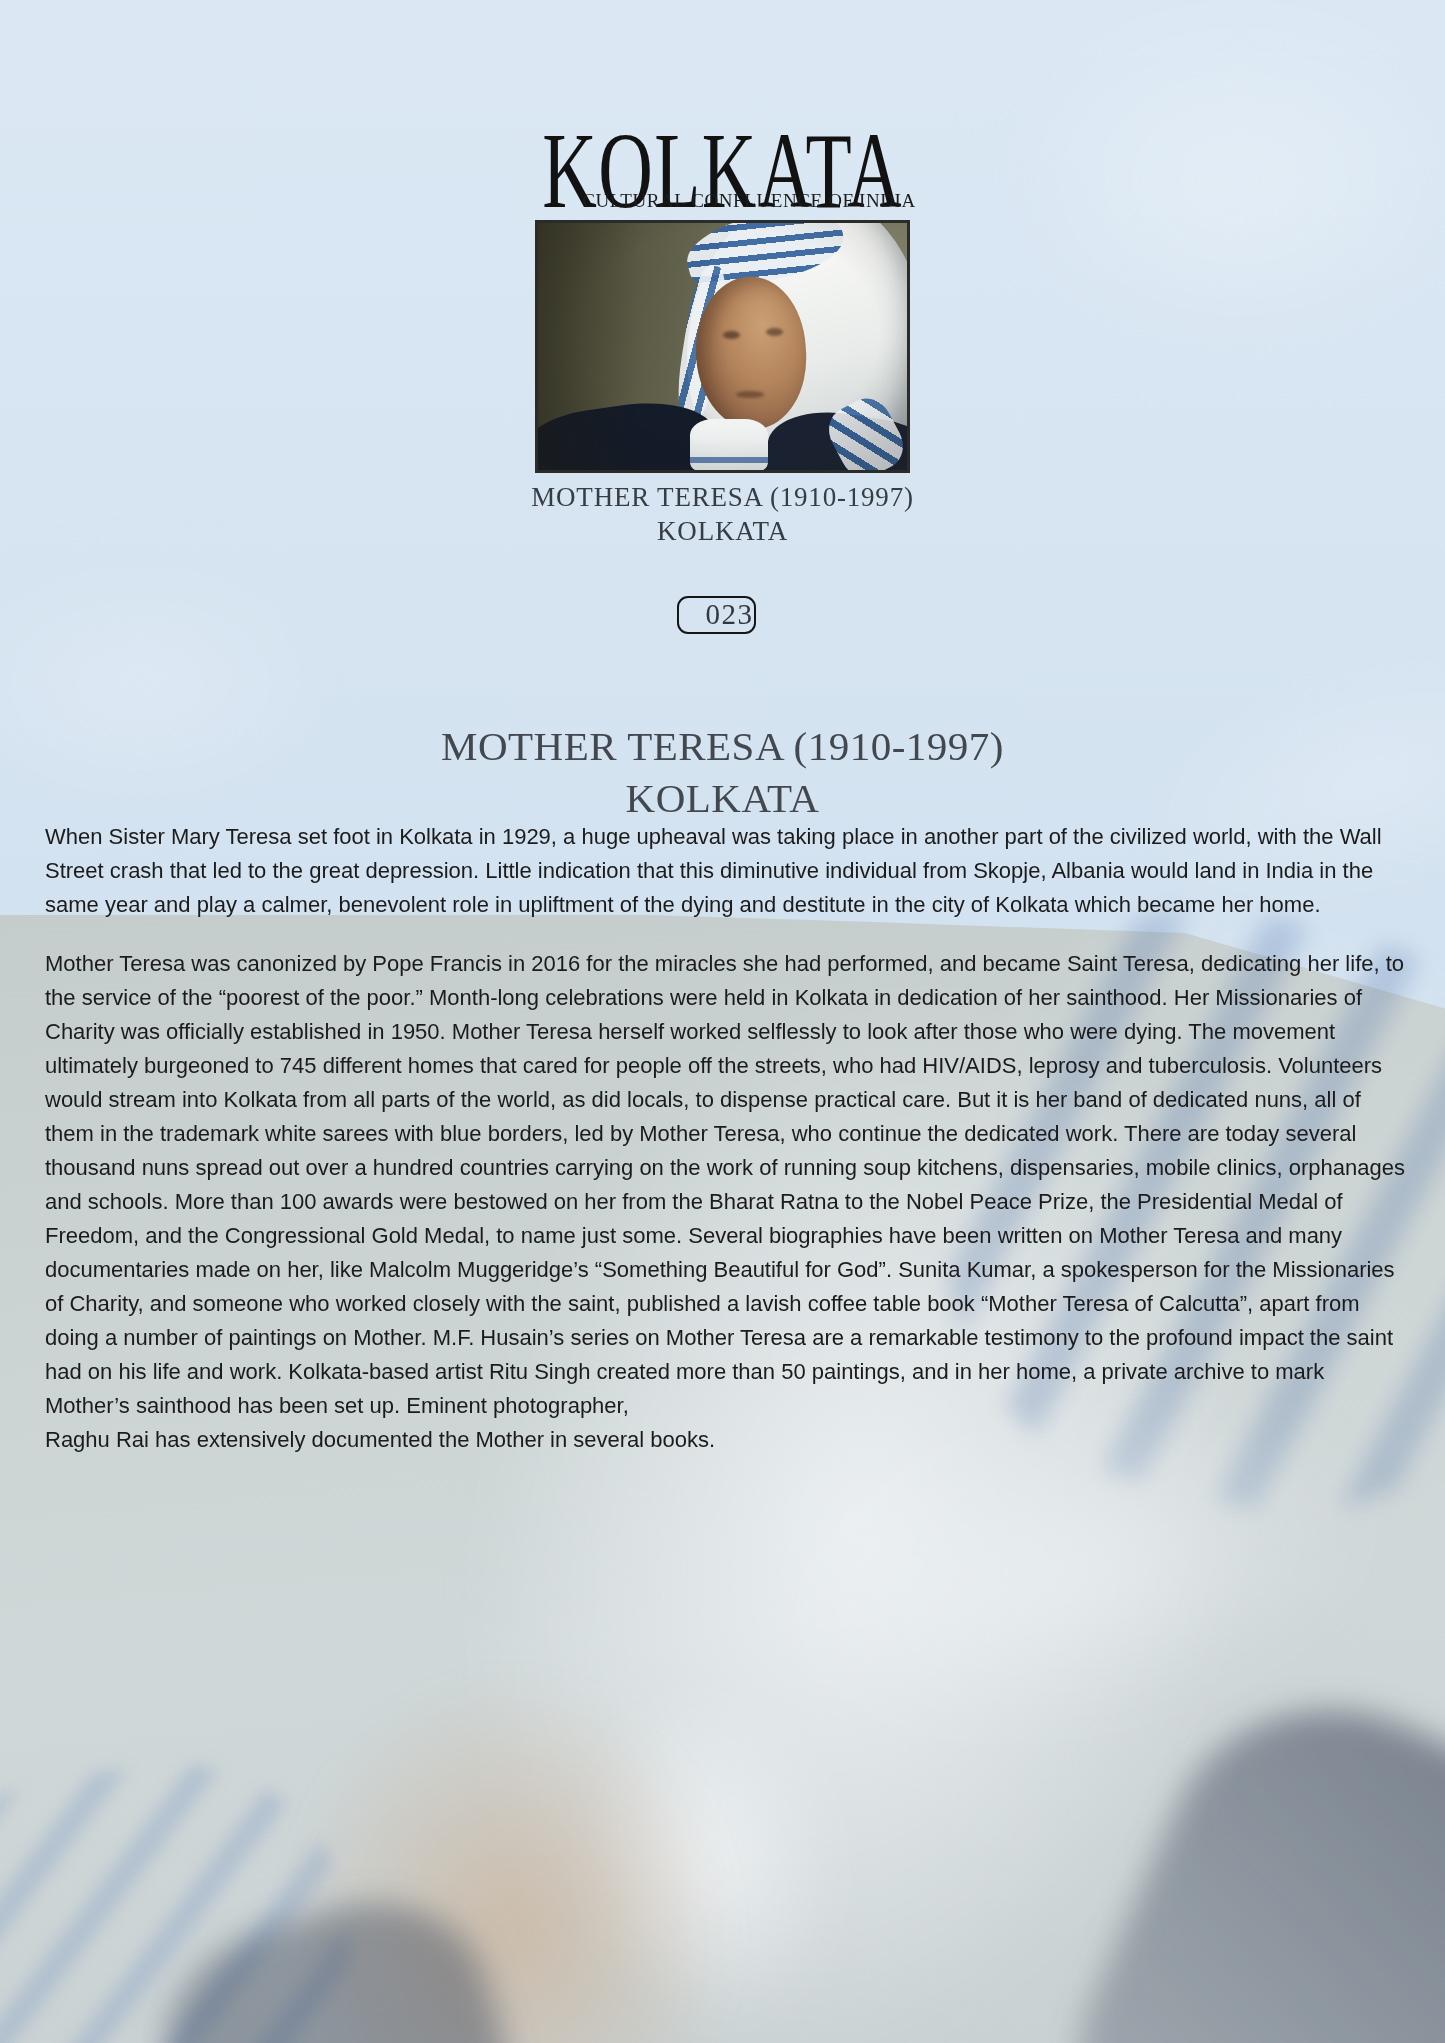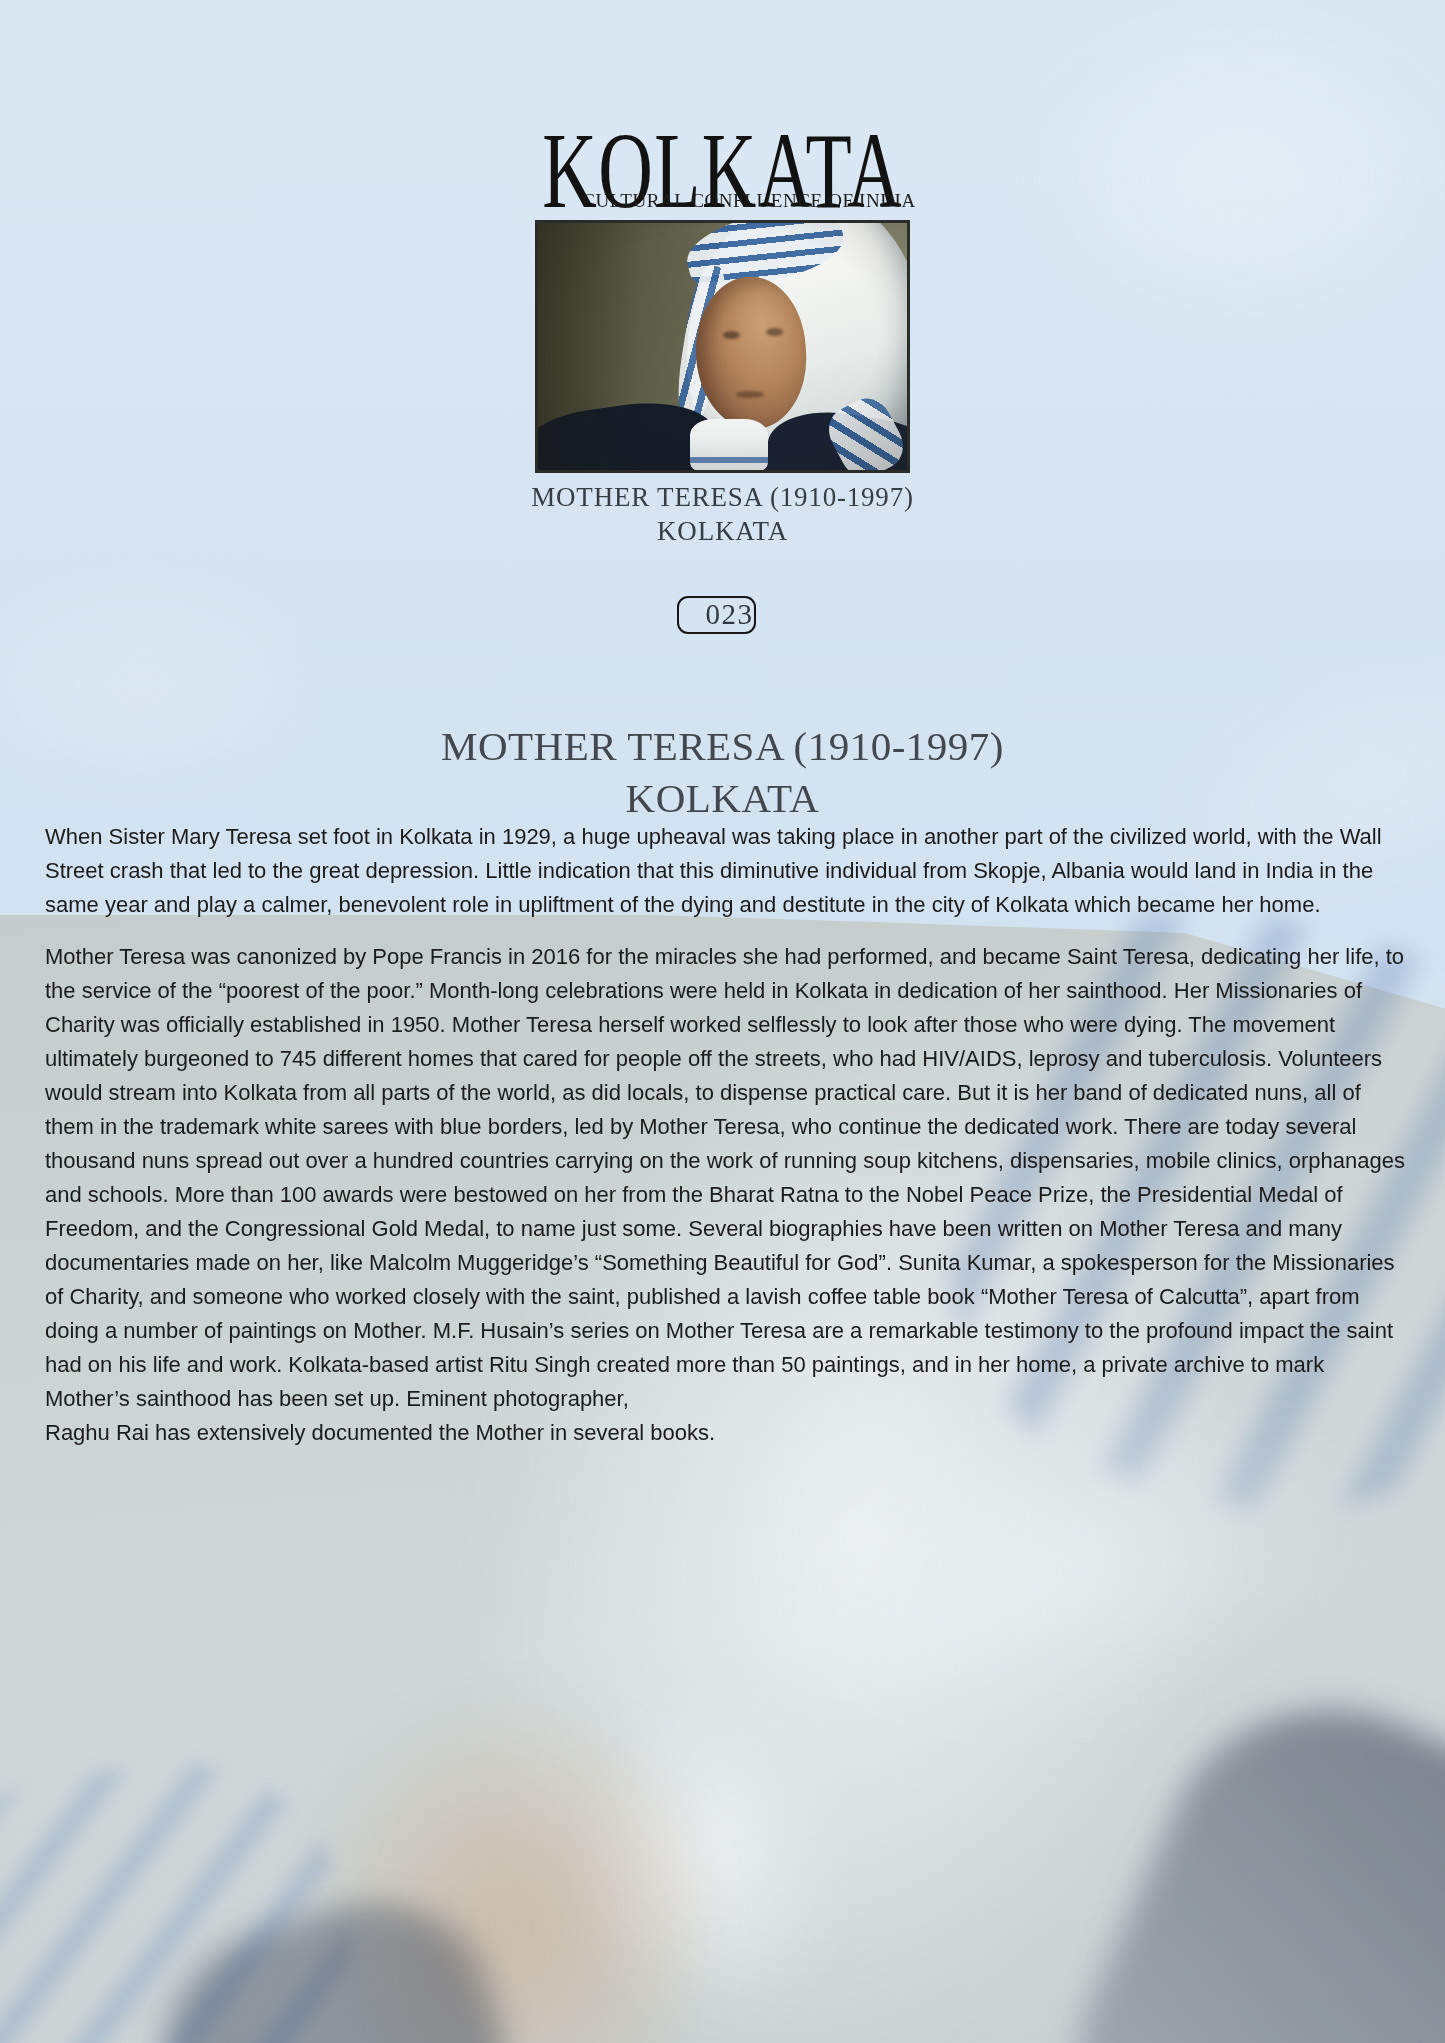--- a/index.html
+++ b/index.html
@@ -76,21 +76,21 @@
     font-size:27px;line-height:34px;color:#363d43;letter-spacing:.8px;}
   .badge{position:absolute;left:677px;top:596px;width:79px;height:38px;box-sizing:border-box;
     border:2.5px solid #161616;border-radius:11px;text-align:center;
     font-size:29px;line-height:33px;color:#32383f;letter-spacing:1.5px;background:transparent;padding-left:26px;}
   .heading{position:absolute;top:720px;left:0;right:0;text-align:center;
     font-size:41px;line-height:52px;color:var(--heading-text,#42484e);letter-spacing:.5px;}
   .body-text{position:absolute;left:45px;top:820px;width:1368px;
     font-family:"Liberation Sans",sans-serif;font-size:22px;line-height:34px;
     color:var(--text,#1b1b1b);}
   .body-text p{margin:0;white-space:pre-line;}
-  .body-text p + p{margin-top:18px;}
+  .body-text p + p{margin-top:25px;}
 </style>
 </head>
 <body>
 
 <div class="page">
 
   <div class="sheen sheen1"></div>
   <div class="sheen sheen2"></div>
   <div class="sheen sheen3"></div>
 

